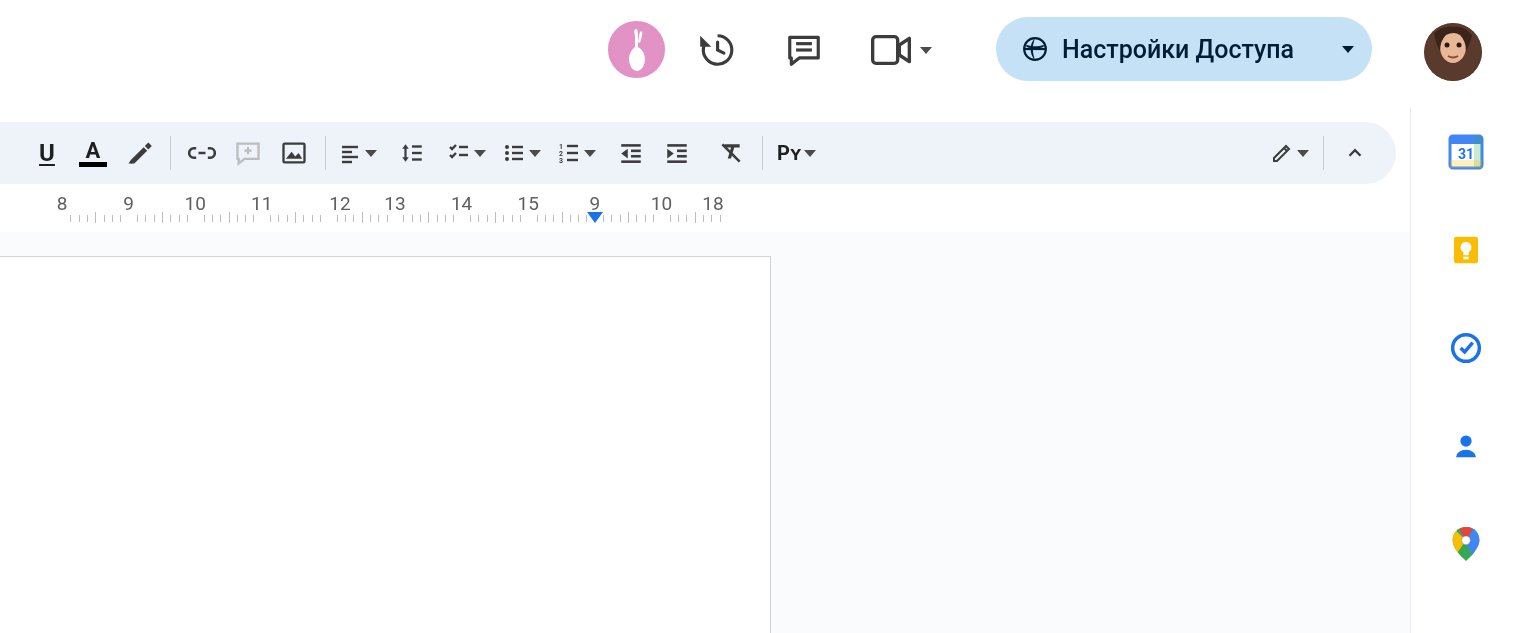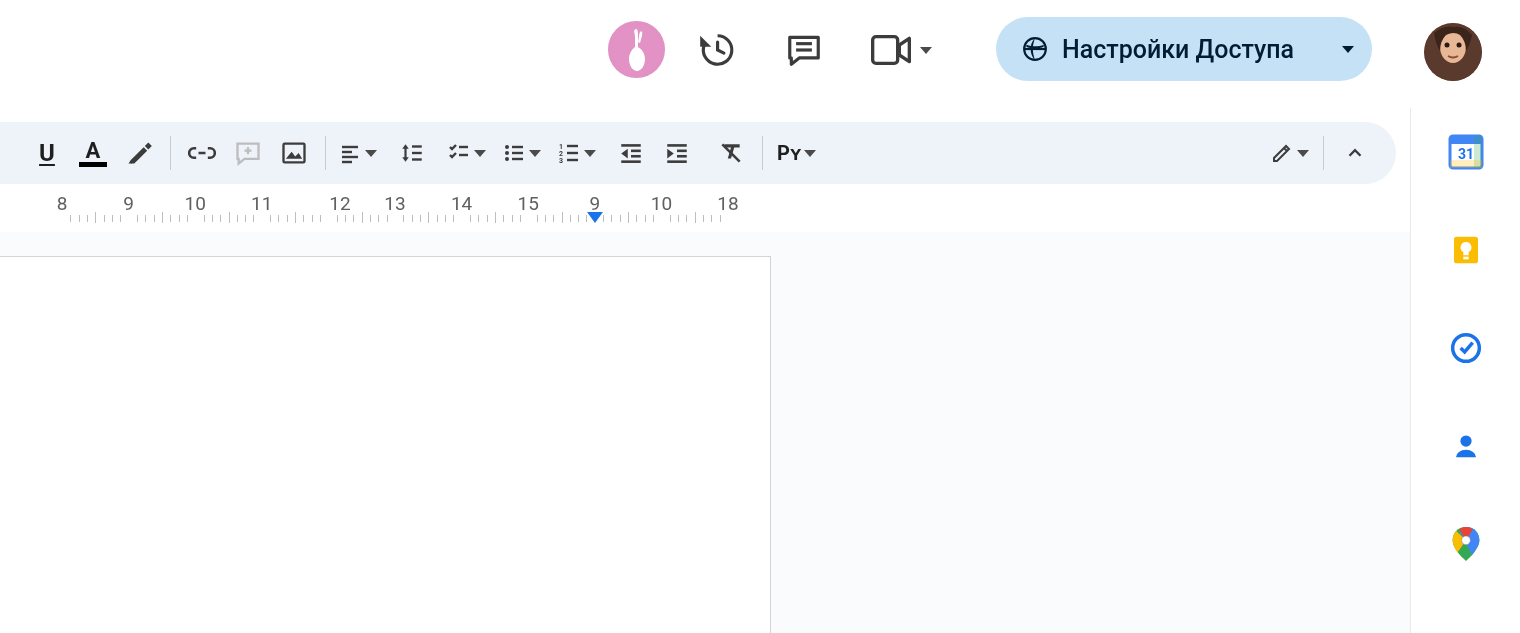--- a/index.html
+++ b/index.html
@@ -564,21 +564,21 @@
     <div class="ruler-tick-minor" style="left: 644.75px;"></div>
     <div class="ruler-tick-minor" style="left: 653.075px;"></div>
     <div class="ruler-label" style="left: 661.4px;">10</div>
     <div class="ruler-tick-minor" style="left: 669.725px;"></div>
     <div class="ruler-tick-minor" style="left: 678.05px;"></div>
     <div class="ruler-tick-minor" style="left: 686.375px;"></div>
     <div class="ruler-tick-mid" style="left: 694.7px;"></div>
     <div class="ruler-tick-minor" style="left: 703.025px;"></div>
     <div class="ruler-tick-minor" style="left: 711.35px;"></div>
     <div class="ruler-tick-minor" style="left: 719.675px;"></div>
-    <div class="ruler-label" style="left: 728px;">18</div>
+    <div class="ruler-label" style="left: 713px;">18</div>
     <div class="ruler-indent" style="left: 594.8px;"></div>
   </div>
 
 <div class="doc-canvas-bg"></div>
 <div class="doc-page"></div>
 
 <div class="side-panel">
 
   <div class="side-app" style="top:26px">
     <svg width="36" height="36" viewBox="0 0 36 36">

